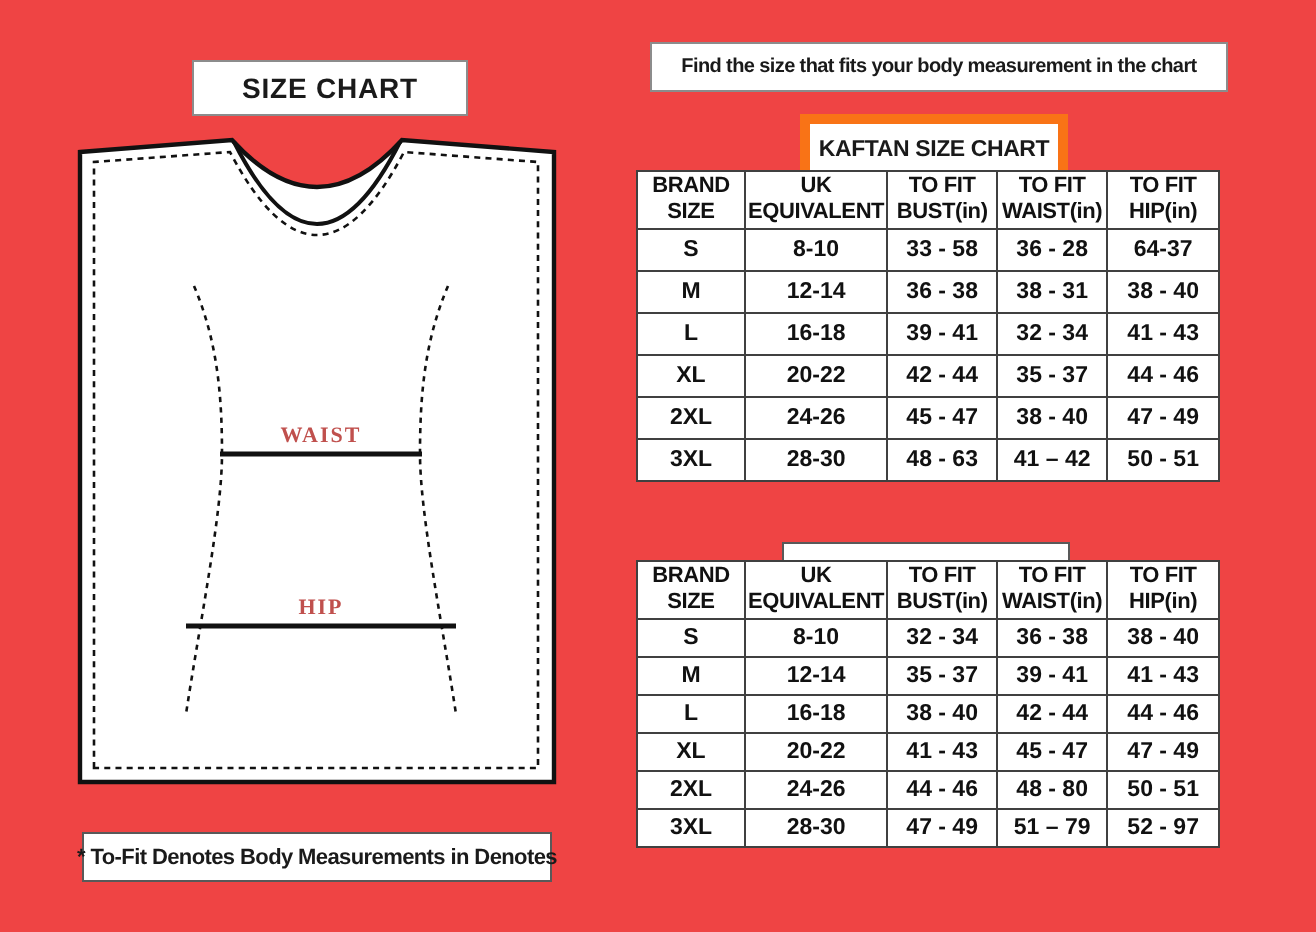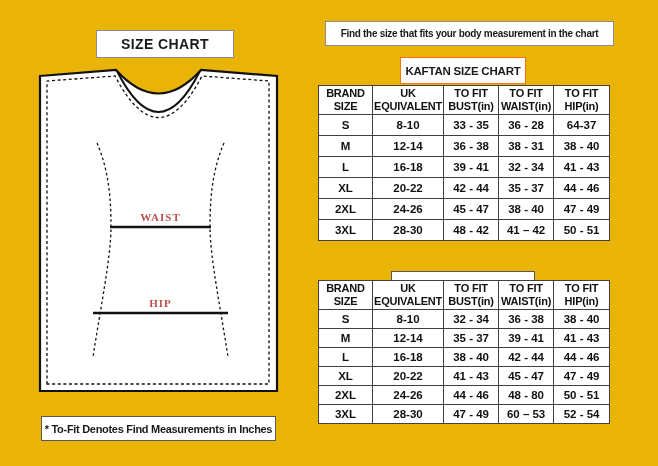--- a/index.html
+++ b/index.html
@@ -1,38 +1,38 @@
 <!DOCTYPE html>
 <html><head>
 <meta charset="utf-8">
 <style>
   html, body { margin: 0; padding: 0; background: #ffffff; }
   body {
     width: 658px; height: 466px;
     font-family: "Liberation Sans", sans-serif;
     color: #1a1a1a;
   }
-  .canvas { position: relative; width: 658px; height: 466px; background: #eab308; overflow: hidden; }
+  .canvas { position: relative; width: 658px; height: 466px; background: #ef4444; overflow: hidden; }
 
   .box {
     position: absolute; background: #fff;
     display: flex; align-items: center; justify-content: center;
     font-weight: bold; text-align: center; white-space: nowrap;
   }
   .title-box {
     left: 96px; top: 30px; width: 136px; height: 26px;
     border: 1px solid #8c8c8c; font-size: 14px; letter-spacing: 0.4px;
   }
   .instruction-box {
     left: 325px; top: 21px; width: 287px; height: 23px;
     border: 1px solid #8c8c8c; font-size: 10px; letter-spacing: -0.3px;
   }
   .kaftan-title-box {
     left: 400px; top: 57px; width: 124px; height: 25px;
-    border: 1px solid #f97316; font-size: 11.5px; letter-spacing: -0.2px;
+    border: 5px solid #f97316; font-size: 11.5px; letter-spacing: -0.2px;
   }
   .maternity-title-box {
     left: 391px; top: 247px; width: 142px; height: 25px;
     border: 1px solid #595959; font-size: 11.5px; letter-spacing: -0.2px; margin-top: 24px;
   }
   .footnote-box {
     left: 41px; top: 416px; width: 233px; height: 23px;
     border: 1px solid #595959; font-size: 11px; letter-spacing: -0.3px;
   }
 
@@ -78,21 +78,21 @@
     <path d="M59 76 C71 104 73 132 73 160 C73 190 62 244 55 290" fill="none" stroke="#111111" stroke-width="1.3" stroke-dasharray="2.6 2.6"></path>
     <path d="M186 76 C174 104 172 132 172 160 C172 190 183 244 190 290" fill="none" stroke="#111111" stroke-width="1.3" stroke-dasharray="2.6 2.6"></path>
 
     <line x1="72" y1="160" x2="173" y2="160" stroke="#111111" stroke-width="2.6"></line>
     <text x="122.5" y="154" text-anchor="middle" fill="#c0504d" class="garment-label">WAIST</text>
 
     <line x1="55" y1="246" x2="190" y2="246" stroke="#111111" stroke-width="2.6"></line>
     <text x="122.5" y="240" text-anchor="middle" fill="#c0504d" class="garment-label">HIP</text>
   </svg>
 
-  <div class="box footnote-box">* To-Fit Denotes Find Measurements in Inches</div>
+  <div class="box footnote-box">* To-Fit Denotes Body Measurements in Denotes</div>
 
   <div class="box instruction-box">Find the size that fits your body measurement in the chart</div>
 
   <div class="box kaftan-title-box">KAFTAN SIZE CHART</div>
 
   <table class="size-table t0">
     <colgroup>
       <col style="width:54px">
         <col style="width:69px">
         <col style="width:55px">
@@ -110,21 +110,21 @@
           <th>TO FIT
 WAIST(in)</th>
           <th>TO FIT
 HIP(in)</th>
         </tr>
     </thead>
     <tbody>
         <tr>
           <td>S</td>
           <td>8-10</td>
-          <td>33 - 35</td>
+          <td>33 - 58</td>
           <td>36 - 28</td>
           <td>64-37</td>
         </tr>
         <tr>
           <td>M</td>
           <td>12-14</td>
           <td>36 - 38</td>
           <td>38 - 31</td>
           <td>38 - 40</td>
         </tr>
@@ -145,21 +145,21 @@
         <tr>
           <td>2XL</td>
           <td>24-26</td>
           <td>45 - 47</td>
           <td>38 - 40</td>
           <td>47 - 49</td>
         </tr>
         <tr>
           <td>3XL</td>
           <td>28-30</td>
-          <td>48 - 42</td>
+          <td>48 - 63</td>
           <td>41 – 42</td>
           <td>50 - 51</td>
         </tr>
       </tbody>
   </table>
 
   <div class="box maternity-title-box">MATERNITY SIZE CHART</div>
 
   <table class="size-table t1">
     <colgroup>
@@ -216,19 +216,19 @@
           <td>2XL</td>
           <td>24-26</td>
           <td>44 - 46</td>
           <td>48 - 80</td>
           <td>50 - 51</td>
         </tr>
         <tr>
           <td>3XL</td>
           <td>28-30</td>
           <td>47 - 49</td>
-          <td>60 – 53</td>
-          <td>52 - 54</td>
+          <td>51 – 79</td>
+          <td>52 - 97</td>
         </tr>
       </tbody>
   </table>
 
 </div>
 
 </body></html>

